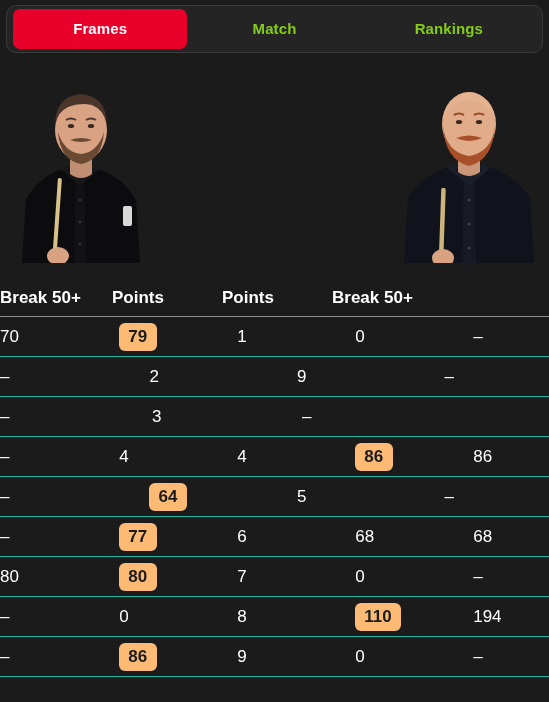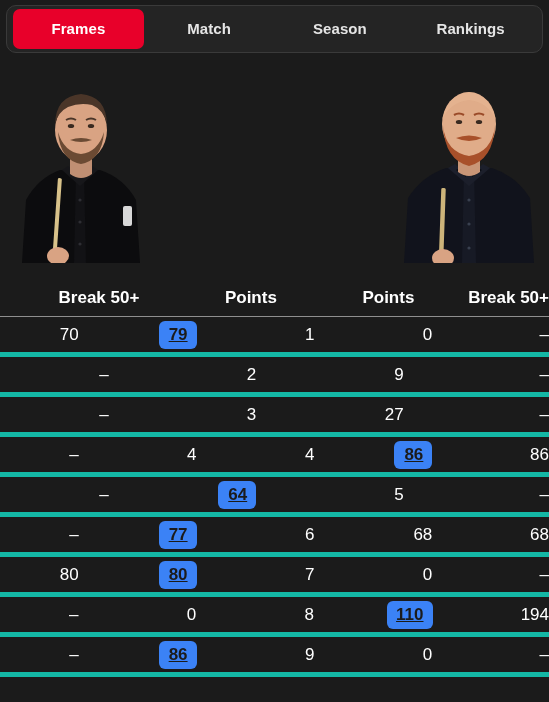--- a/index.html
+++ b/index.html
@@ -29,21 +29,21 @@
     border-radius: 10px;
     height: 48px;
     box-sizing: border-box;
     padding: 6px;
   }
   .tab {
     flex: 1 1 0;
     text-align: center;
     font-size: 15px;
     font-weight: bold;
-    color: #e5e5e5;
+    color: #84cc16;
     line-height: 40px;
     height: 40px;
     border-radius: 7px;
     cursor: pointer;
     user-select: none;
     letter-spacing: .1px;
   }
   .tab.active {
     background: #e8002a;
     color: #ffffff;
@@ -96,65 +96,62 @@
     display: flex;
     align-items: center;
     height: 40px;
     box-sizing: border-box;
   }
   .row.head {
     height: 38px;
     border-bottom: 1px solid #8f8f8f;
   }
   .row.data {
-    border-bottom: 5px solid #14b8a6;
+    border-bottom: 1px solid #14b8a6;
     height: 40px;
     gap: 40px;
   }
   .cell {
-    text-align: right;
+    text-align: left;
     font-size: 17px;
     color: #ffffff;
-    padding-left: 33px;
   }
   .row.head .cell {
     font-size: 17px;
     font-weight: bold;
   }
   
   .c-break-l  { width: 112px; }
   .c-points-l { width: 110px; }
   .c-frame    { width: 110px; }
   .c-points-r { width: 110px; }
   .c-break-r  { width: 107px; }
 
   .val {
     display: inline-block;
     min-width: 20px;
     line-height: 26px;
   }
   .val.hl {
-    background: #3b82f6;
+    background: #fdba74;
     color: #1b1b1b;
     font-weight: bold;
     border-radius: 6px;
     padding: 2px 9px;
     line-height: 24px;
-    text-decoration: underline;
   }
   .dash { color: #ffffff; }
 </style>
 </head>
 <body>
 
 <div class="tabbar-wrap">
   <div class="tabbar" id="tabbar">
       <div class="tab active">Frames</div>
       <div class="tab">Match</div>
-      <div class="tab">Season</div>
       <div class="tab">Rankings</div>
     </div>
 </div>
 
 <div class="players">
 
   <div class="player left">
     <div class="frame-outline"></div>
     <div class="photo">
       <svg width="161" height="203" viewBox="0 0 161 203" xmlns="http://www.w3.org/2000/svg">
@@ -271,21 +268,20 @@
       </div>
       <div class="row data">
         <div class="cell c-break-l"><span class="val dash">–</span></div>
         <div class="cell c-frame"><span class="val">2</span></div>
         <div class="cell c-points-r"><span class="val">9</span></div>
         <div class="cell c-break-r"><span class="val dash">–</span></div>
       </div>
       <div class="row data">
         <div class="cell c-break-l"><span class="val dash">–</span></div>
         <div class="cell c-frame"><span class="val">3</span></div>
-        <div class="cell c-points-r"><span class="val">27</span></div>
         <div class="cell c-break-r"><span class="val dash">–</span></div>
       </div>
       <div class="row data">
         <div class="cell c-break-l"><span class="val dash">–</span></div>
         <div class="cell c-points-l"><span class="val">4</span></div>
         <div class="cell c-frame"><span class="val">4</span></div>
         <div class="cell c-points-r"><span class="val hl">86</span></div>
         <div class="cell c-break-r"><span class="val">86</span></div>
       </div>
       <div class="row data">

